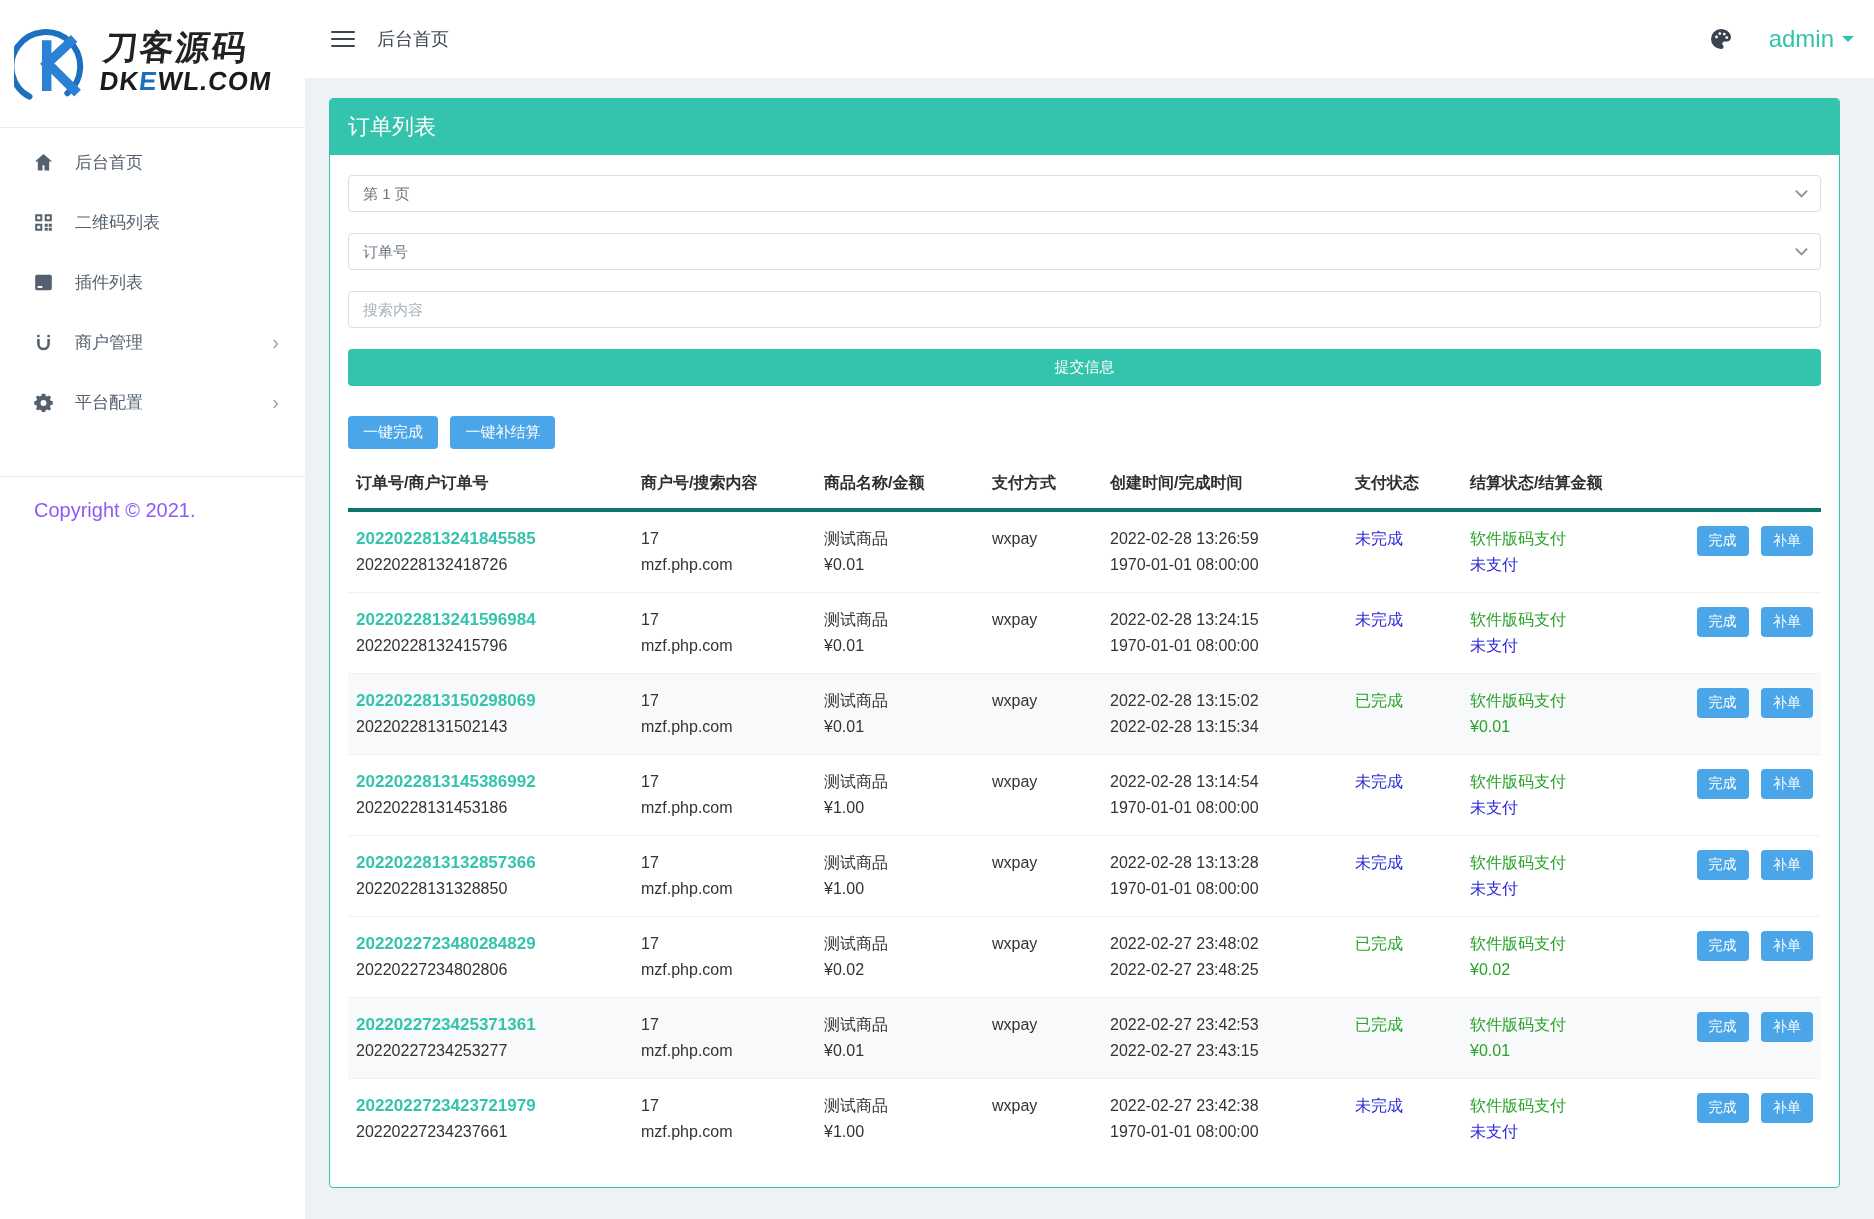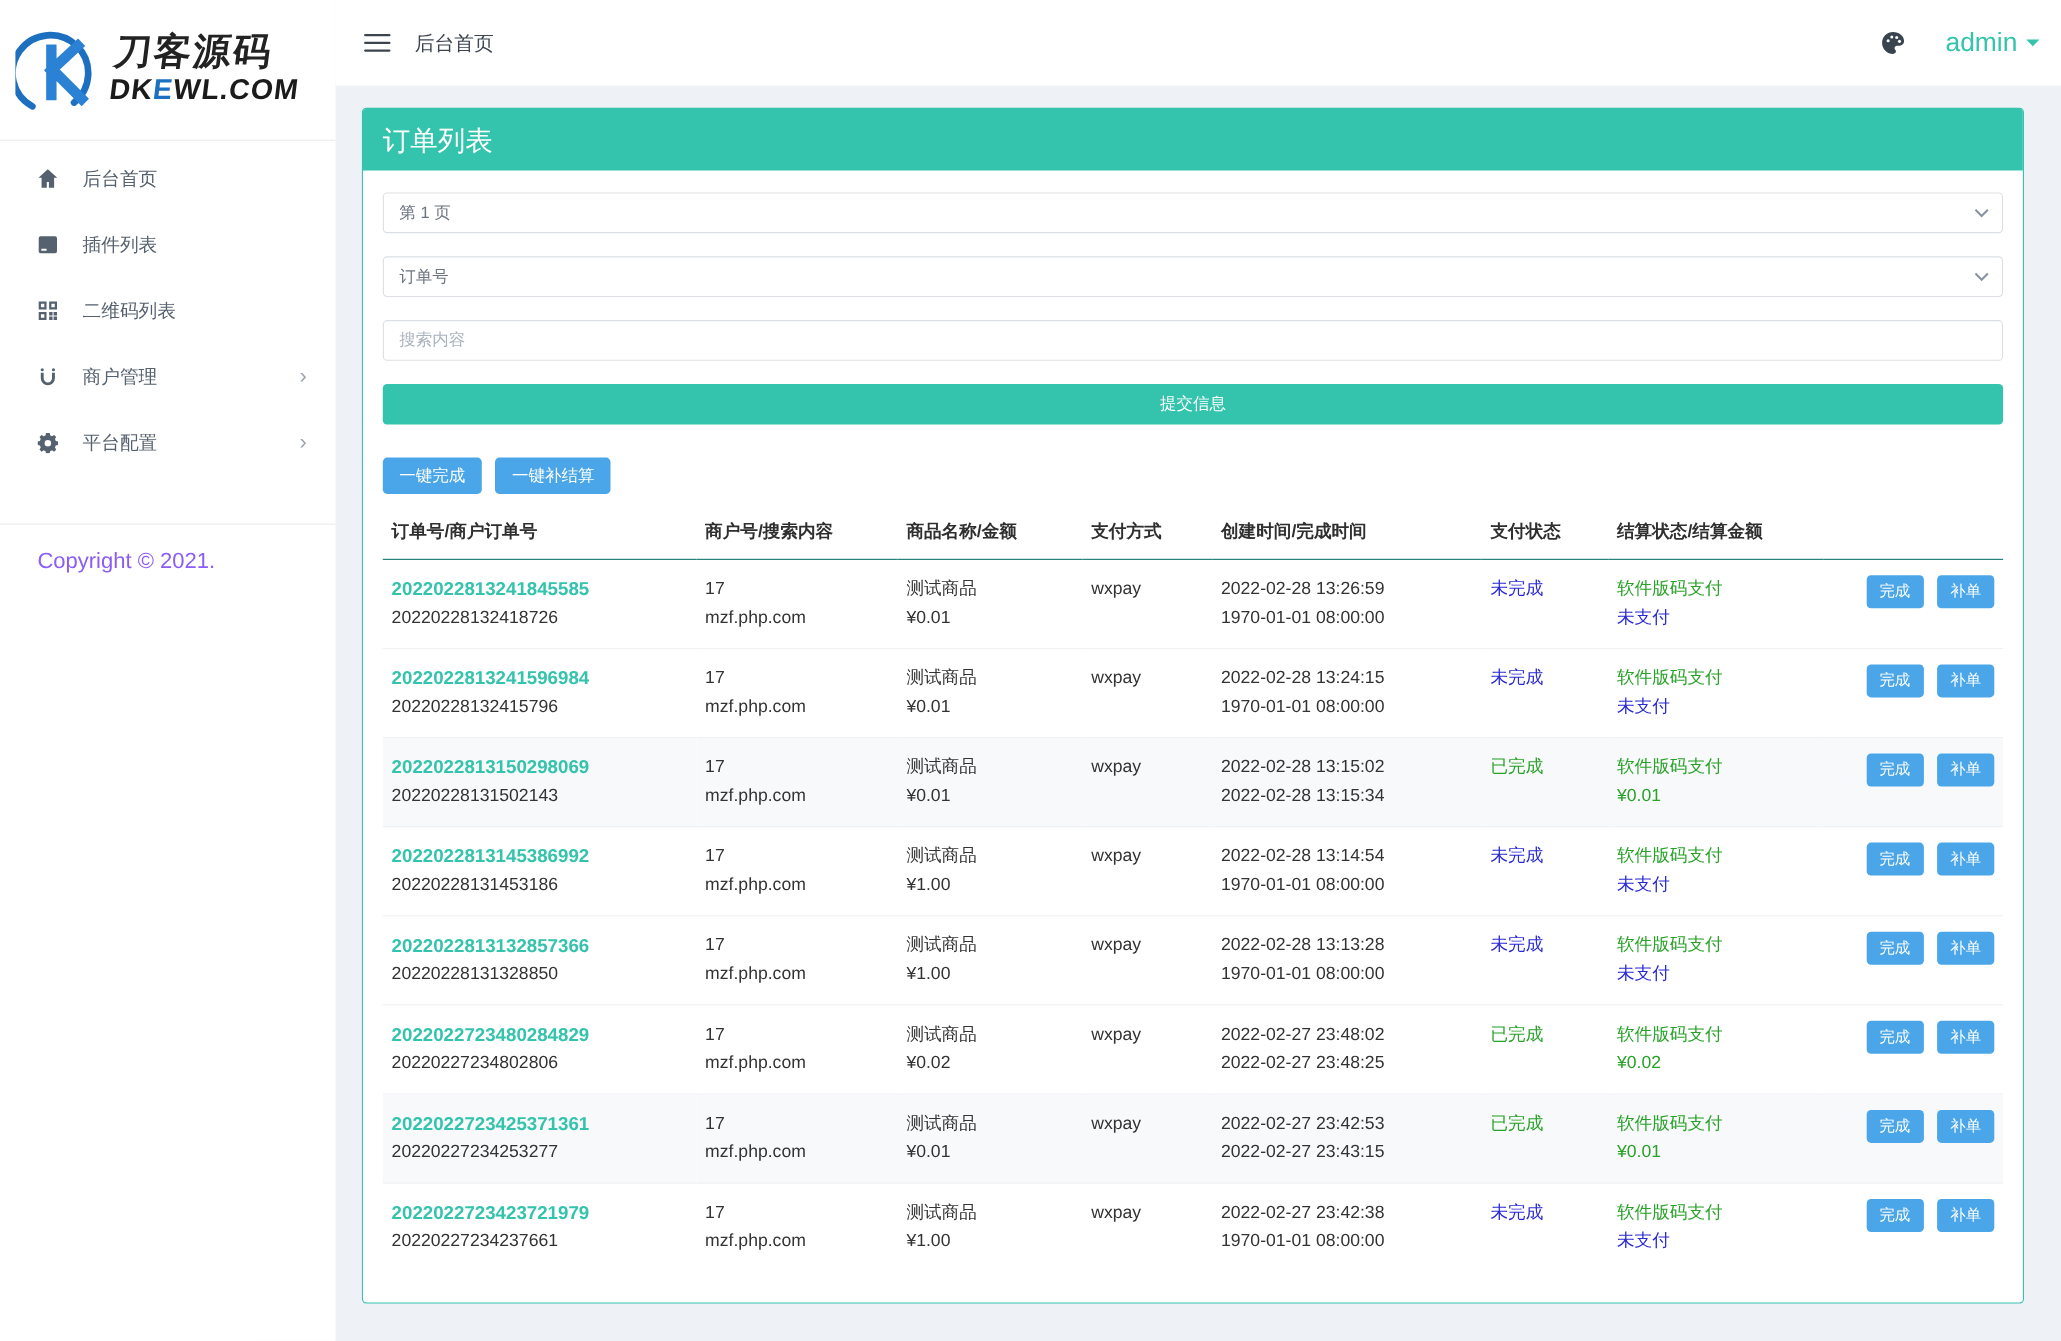--- a/index.html
+++ b/index.html
@@ -26,37 +26,37 @@
   .hamburger { width:24px; height:16px; display:inline-flex; flex-direction:column; justify-content:space-between; cursor:pointer; }
   .hamburger i { display:block; height:2px; background:#3c4450; border-radius:1px; }
   .nav-title { margin-left:22px; font-size:18px; color:#3c4450; }
   .nav-right { margin-left:auto; display:flex; align-items:center; }
   .palette { width:24px; height:24px; cursor:pointer; }
   .user-menu { margin-left:36px; color:#34c3ac; font-size:24px; cursor:pointer; display:flex; align-items:center; }
   .caret { width:0; height:0; border-left:6px solid transparent; border-right:6px solid transparent; border-top:6px solid #34c3ac; margin-left:8px; display:inline-block; }
   
   .content { position:absolute; left:305px; top:78px; right:0; bottom:0; background:#eef1f6; padding:20px 34px 0 24px; }
   .panel { background:#fff; border:1px solid #34c3ac; border-radius:4px; overflow:hidden; }
-  .panel-header { background:#34c3ac; color:#fff; height:56px; display:flex; align-items:center; padding:12px 18px; font-size:25px; }
+  .panel-header { background:#34c3ac; color:#fff; height:56px; display:flex; align-items:center; padding:12px 18px; font-size:22px; }
   .panel-body { padding:20px 18px 28px 18px; }
   .field-row { position:relative; margin-bottom:21px; }
   .field-row select, .field-row input {
     width:100%; height:37px; border:1px solid #dcdfe3; border-radius:4px; background:#fff;
     padding:0 34px 0 14px; font-size:15px; color:#6b7480; appearance:none; -webkit-appearance:none; outline:none;
     font-family:"Liberation Sans","DejaVu Sans",sans-serif;
   }
   .field-row input { padding-right:28px; }
   .field-row input::placeholder { color:#aab2bd; }
   .select-chevron { position:absolute; right:12px; top:11px; width:15px; height:15px; pointer-events:none; stroke:#8a93a2; fill:none; stroke-width:2; }
   .submit-btn { width:100%; height:37px; background:#34c3ac; border:none; border-radius:4px; color:#fff; font-size:15px; cursor:pointer; font-family:inherit; }
   .bulk { margin-top:30px; margin-bottom:8px; }
   .bulk button { background:#4aa6e8; color:#fff; border:none; border-radius:4px; font-size:15px; padding:7px 15px; margin-right:8px; cursor:pointer; font-family:inherit; }
   
   table { width:100%; border-collapse:collapse; table-layout:fixed; }
-  th { text-align:left; font-size:16px; color:#2f2f2f; padding:16px 8px 14px 8px; font-weight:bold; border-bottom:1px solid #0f766e; }
+  th { text-align:left; font-size:16px; color:#2f2f2f; padding:16px 8px 14px 8px; font-weight:bold; border-bottom:4px solid #0f766e; }
   td { padding:14px 8px; border-top:1px solid #f0f1f3; vertical-align:top; font-size:16px; color:#333; }
   thead tr th { border-top:none; }
   tbody tr:first-child td { border-top:none; }
   tbody tr:nth-child(4n+3) { background:#f8f9fa; }
   td .line { line-height:26px; }
   .order-link { color:#34c3ac; font-weight:bold; font-size:17px; text-decoration:none; line-height:26px; display:inline-block; cursor:pointer; }
   .sub { line-height:26px; }
   .blue { color:#2a2ad4; }
   .green { color:#28a228; }
   .actions { text-align:right; white-space:nowrap; }
@@ -78,29 +78,29 @@
   </div>
   <nav class="menu">
     <div class="menu-item">
       <svg viewBox="0 0 16 16">
           <path d="M8 0.8 L0.8 7.2 h2.4 v7.6 h4 v-4.4 h1.6 v4.4 h4 V7.2 h2.4 Z"></path>
         </svg>
       <span>后台首页</span>
     </div>
     <div class="menu-item">
       <svg viewBox="0 0 16 16">
+          <path d="M1 1h6v6H1V1zm1.7 1.7v2.6h2.6V2.7H2.7zM9 1h6v6H9V1zm1.7 1.7v2.6h2.6V2.7h-2.6zM1 9h6v6H1V9zm1.7 1.7v2.6h2.6v-2.6H2.7zM9 9h2.6v2.6H9V9zm3.4 0H15v2.6h-2.6V9zM9 12.4h2.6V15H9v-2.6zm3.4 0H15V15h-2.6v-2.6z"></path>
+        </svg>
+      <span>二维码列表</span>
+    </div>
+    <div class="menu-item">
+      <svg viewBox="0 0 16 16">
           <path d="M2.5 1.5 h11 a1.5 1.5 0 0 1 1.5 1.5 v10 a1.5 1.5 0 0 1 -1.5 1.5 h-11 A1.5 1.5 0 0 1 1 13 V3 a1.5 1.5 0 0 1 1.5 -1.5 Z M3 11 h4 v1.6 H3 Z" fill-rule="evenodd"></path>
         </svg>
       <span>插件列表</span>
-    </div>
-    <div class="menu-item">
-      <svg viewBox="0 0 16 16">
-          <path d="M1 1h6v6H1V1zm1.7 1.7v2.6h2.6V2.7H2.7zM9 1h6v6H9V1zm1.7 1.7v2.6h2.6V2.7h-2.6zM1 9h6v6H1V9zm1.7 1.7v2.6h2.6v-2.6H2.7zM9 9h2.6v2.6H9V9zm3.4 0H15v2.6h-2.6V9zM9 12.4h2.6V15H9v-2.6zm3.4 0H15V15h-2.6v-2.6z"></path>
-        </svg>
-      <span>二维码列表</span>
     </div>
     <div class="menu-item">
       <svg viewBox="0 0 16 16">
           <path d="M2.6 5 v4.2 a5.4 5.4 0 0 0 10.8 0 V5 h-2.2 v4.2 a3.2 3.2 0 0 1 -6.4 0 V5 Z"></path>
           <circle cx="3.7" cy="2.6" r="1.2"></circle>
           <circle cx="12.3" cy="2.6" r="1.2"></circle>
         </svg>
       <span>商户管理</span>
       <span class="chev">›</span>
     </div>

